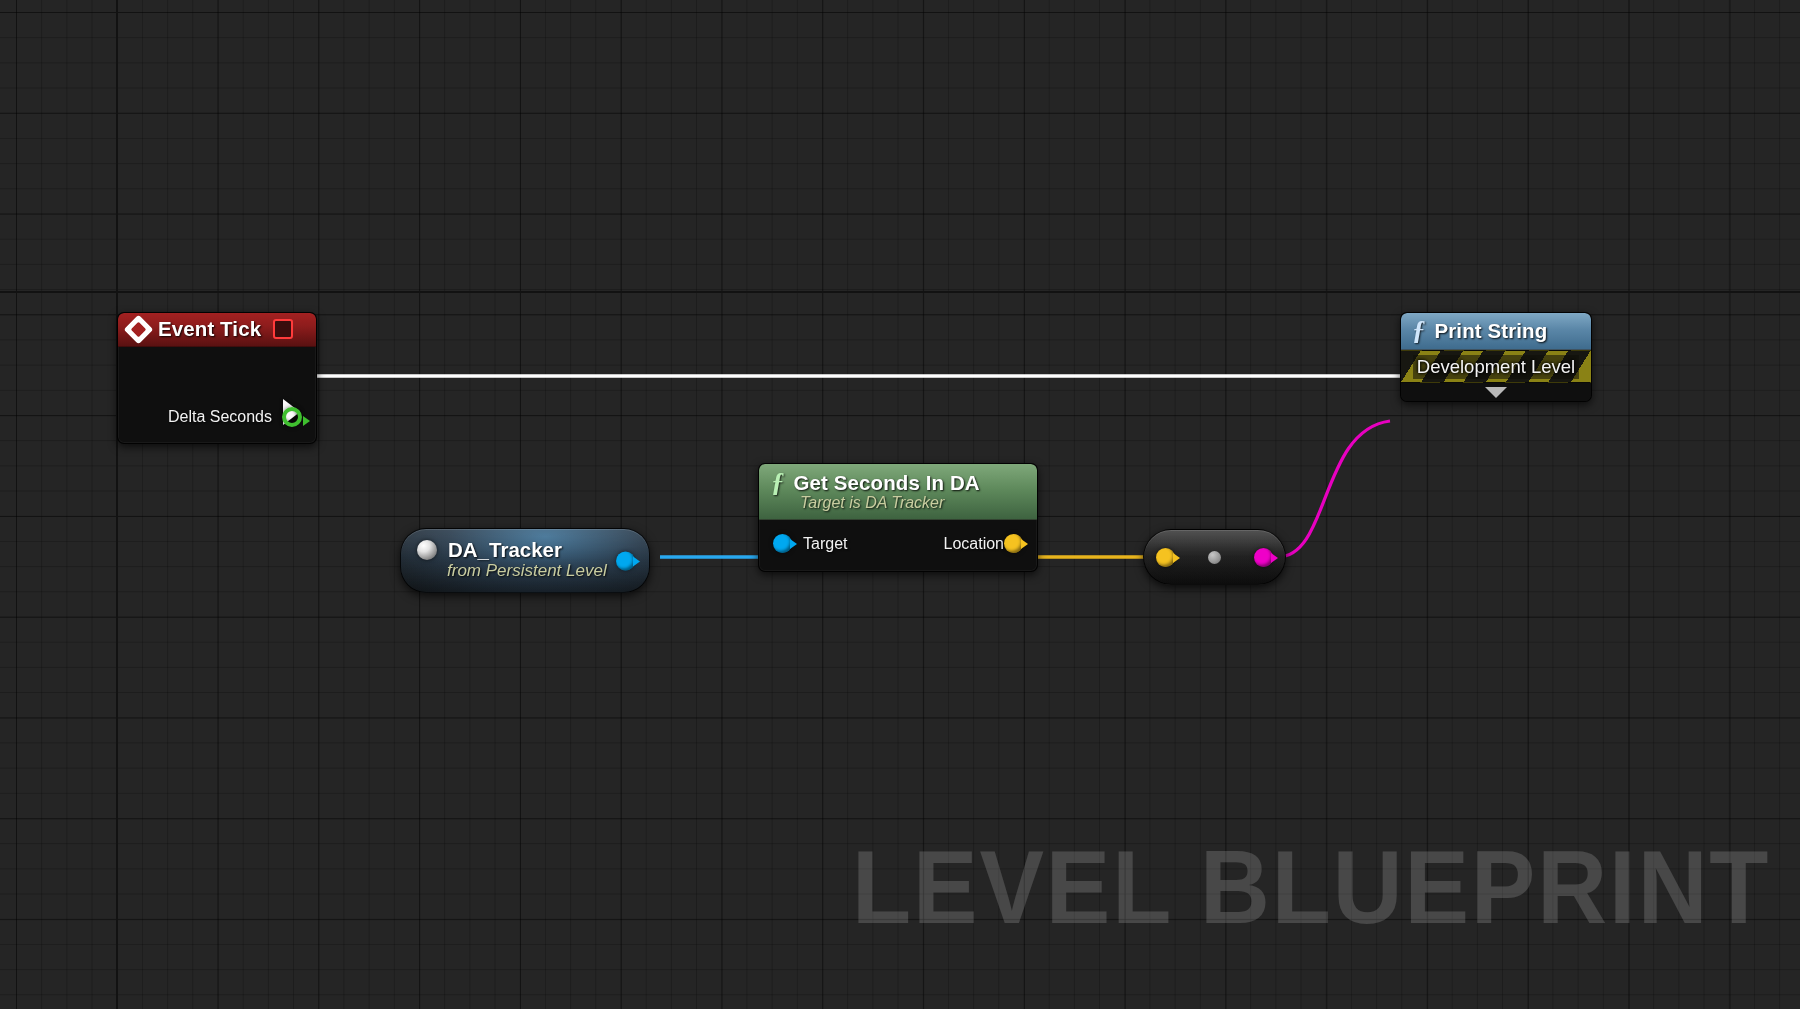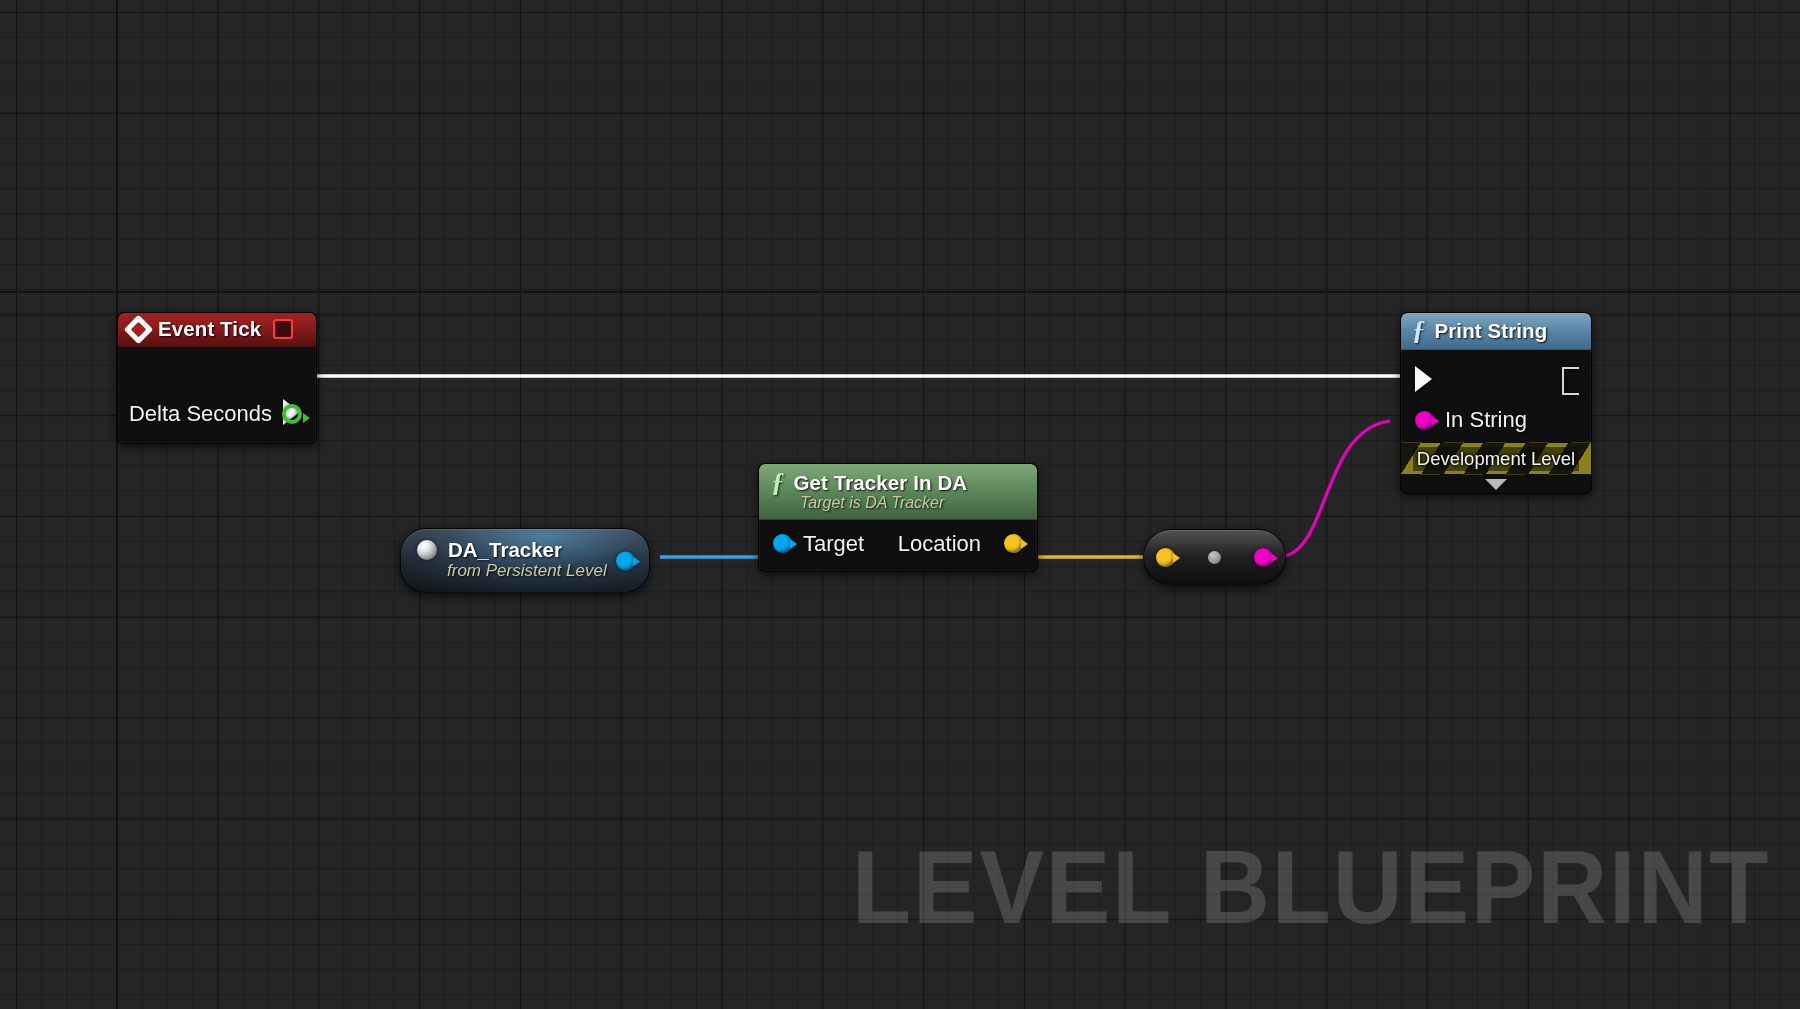--- a/index.html
+++ b/index.html
@@ -96,26 +96,26 @@
 
   .node-rows { padding:4px 0 8px 0; }
   .pin-row {
     position:relative;
     display:flex; align-items:center;
     height:39px;
     padding:0 14px;
   }
   .pin-row.split { justify-content:space-between; }
   .pin-label {
-    font-size:22px; color:#f2f2f2;
+    font-size:16px; color:#f2f2f2;
     text-shadow:1px 1px 2px rgba(0,0,0,0.85);
     white-space:nowrap;
   }
   .pin-left { display:flex; align-items:center; gap:11px; }
-  .pin-right { display:flex; align-items:center; gap:23px; }
+  .pin-right { display:flex; align-items:center; gap:0; }
 
   
   .pin-dot {
     position:relative; width:19px; height:19px; border-radius:50%;
     flex:none;
     box-shadow:inset -2px -2px 3px rgba(0,0,0,0.45), 0 0 4px rgba(0,0,0,0.5);
   }
   .pin-dot::after {
     content:""; position:absolute; left:17px; top:5px;
     border-top:5px solid transparent; border-bottom:5px solid transparent;
@@ -348,21 +348,21 @@
     </div>
   </div>
 
   <div class="node" id="node-get-location" style="left:758px; top:463px;">
     <div class="node-body">
       <div class="header-wrap">
         <div class="node-header">
           <span class="glyph">
             <span class="fn-icon green">ƒ</span>
           </span>
-          <span class="node-title">Get Tracker In DA</span>
+          <span class="node-title">Get Seconds In DA</span>
         </div>
         <div class="node-subtitle">Target is DA Tracker</div>
       </div>
       <div class="node-rows">
         <div class="pin-row split">
           <span class="pin-left">
             <span class="pin-dot" style="background:#00a8f0; color:#00a8f0;"></span>
             <span class="pin-label">Target</span>
           </span>
           <span class="pin-right">
@@ -383,30 +383,20 @@
   </div>
 
   <div class="node" id="node-print-string" style="left:1400px; top:312px;">
     <div class="node-body">
       <div class="node-header">
         <span class="glyph">
           <span class="fn-icon">ƒ</span>
         </span>
         <span class="node-title">Print String</span>
       </div>
-      <div class="node-rows" style="padding:8px 0 2px 0;">
-        <div class="pin-row split" style="height:42px;">
-          <span class="exec-pin"></span>
-          <span class="exec-pin hollow"></span>
-        </div>
-        <div class="pin-row" style="height:40px; gap:11px;">
-          <span class="pin-dot" style="background:#ef00c8; color:#ef00c8;"></span>
-          <span class="pin-label">In String</span>
-        </div>
-      </div>
       <div class="dev-only">
         <span>Development Level</span>
       </div>
       <div class="expand-chevron">
         <i></i>
       </div>
     </div>
   </div>
 
   <div id="watermark">LEVEL BLUEPRINT</div>

